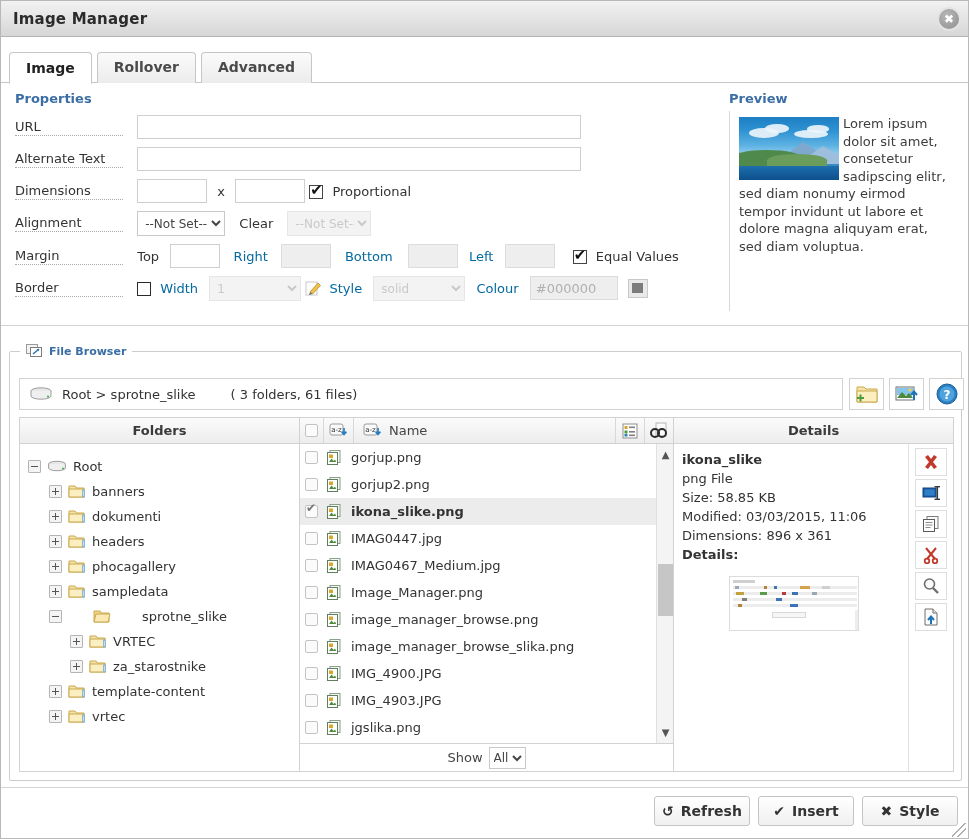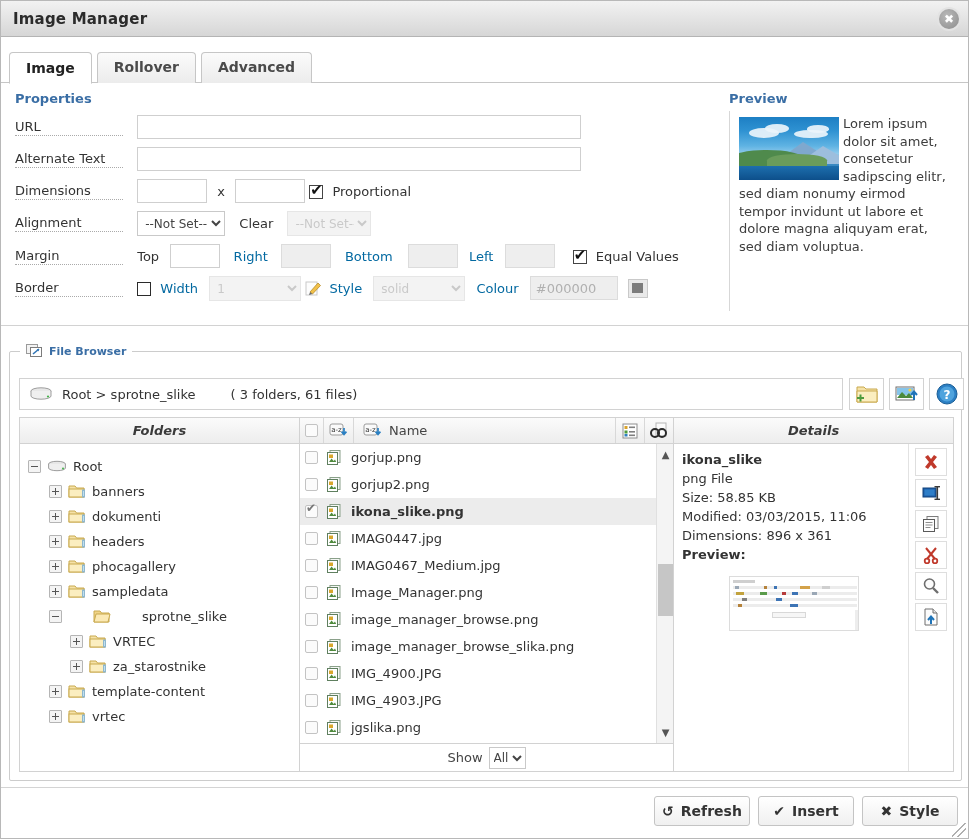--- a/index.html
+++ b/index.html
@@ -261,21 +261,21 @@
   .pane-files   { width: 374px; border: 1px solid #d2d2d2; border-left: none; background: #fff;
                   display: flex; flex-direction: column; }
   .pane-details { flex: 1; border: 1px solid #d2d2d2; border-left: none; background: #fff;
                   display: flex; flex-direction: column; }
 
   .pane-head {
     height: 26px;
     background: linear-gradient(to bottom, #fbfbfb, #ededed);
     border-bottom: 1px solid #d2d2d2;
     display: flex; align-items: center; justify-content: center;
-    font-weight: bold; font-size: 13px; color: #3a3a3a; font-style: italic;
+    font-weight: bold; font-size: 13px; color: #3a3a3a;
   }
   .files-head {
     height: 26px;
     background: linear-gradient(to bottom, #fbfbfb, #ededed);
     border-bottom: 1px solid #d2d2d2;
     display: flex; align-items: stretch;
   }
   .fh-cell {
     display: flex; align-items: center; justify-content: center;
     border-right: 1px solid #d8d8d8;
@@ -887,21 +887,21 @@
 
       <div class="pane-details">
         <div class="pane-head">Details</div>
         <div class="details-body">
           <div class="details-main">
             <div style="font-weight:bold;">ikona_slike</div>
             <div>png File</div>
             <div>Size: 58.85 KB</div>
             <div>Modified: 03/03/2015, 11:06</div>
             <div>Dimensions: 896 x 361</div>
-            <div style="font-weight:bold;">Preview:</div>
+            <div style="font-weight:bold;">Details:</div>
             <div class="thumb-shot">
               <div class="ts-bar" style="top:3px; width:22px; background:#cfcfcf;"></div>
               <div class="ts-bar" style="top:9px; width:124px; background:#ececec;"></div>
               <div class="ts-chip" style="top:9px; left:5px; width:4px; background:#9aa7b5;"></div>
               <div class="ts-chip" style="top:9px; left:34px; width:3px; background:#b5823a;"></div>
               <div class="ts-chip" style="top:9px; left:44px; width:3px; background:#3d74b5;"></div>
               <div class="ts-chip" style="top:9px; left:70px; width:10px; background:#d3a24a;"></div>
               <div class="ts-chip" style="top:9px; left:92px; width:8px; background:#cfcfcf;"></div>
               <div class="ts-bar" style="top:15px; width:124px; background:#ececec;"></div>
               <div class="ts-chip" style="top:15px; left:6px; width:8px; background:#c2a23d;"></div>

